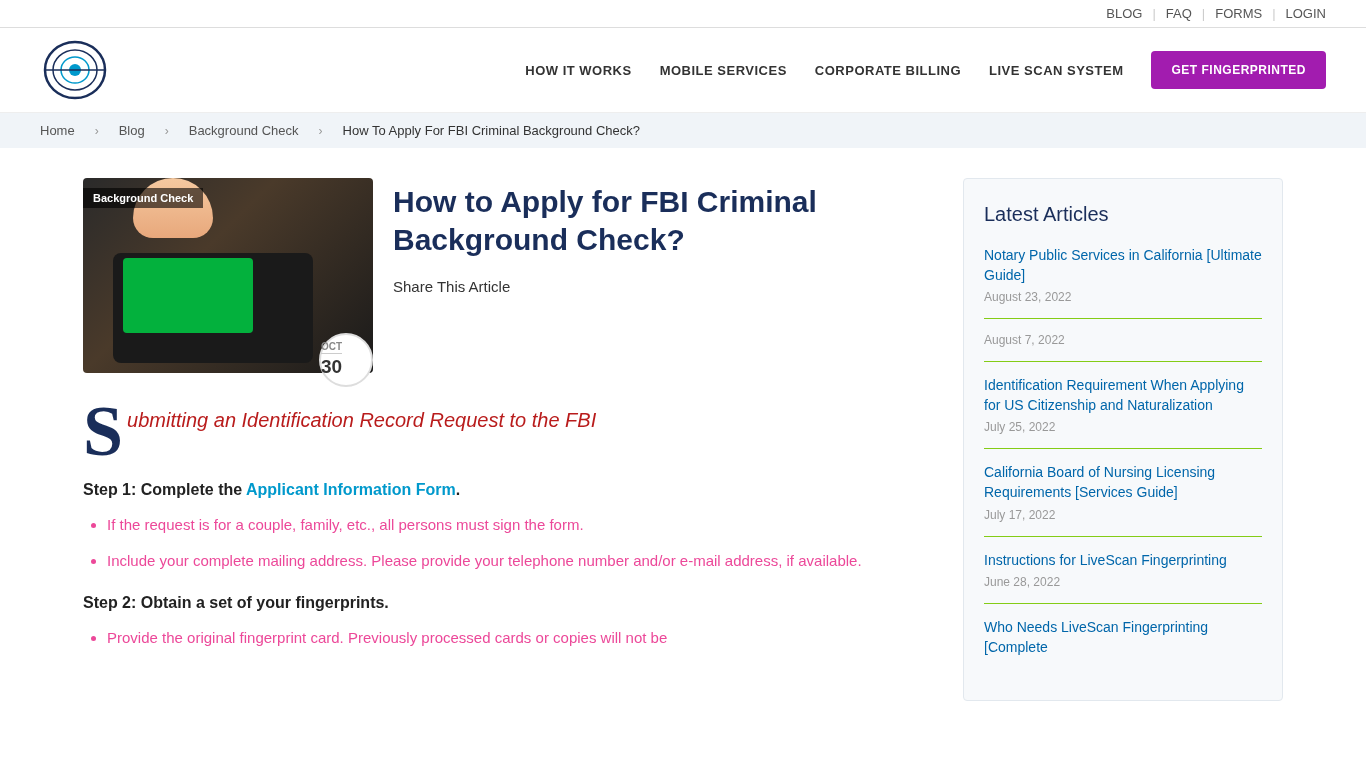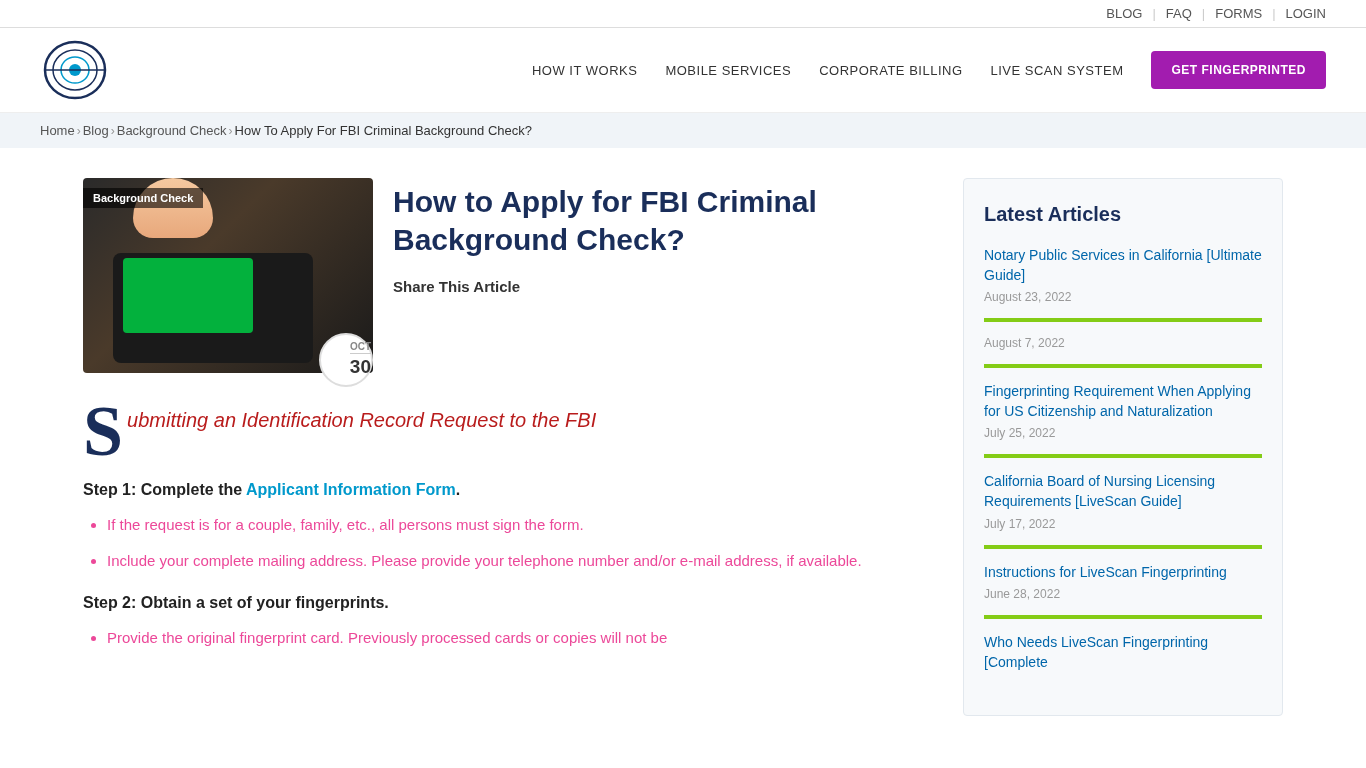--- a/index.html
+++ b/index.html
@@ -32,42 +32,42 @@
     .logo-icon {
       width: 70px;
       height: 60px;
     }
     .logo-text-wrap { display: flex; flex-direction: column; line-height: 1.1; }
     .logo-certifix { font-size: 26px; font-weight: 800; color: #1a2e5a; letter-spacing: 1px; }
     .logo-certifix span { color: #0099cc; }
     .logo-livescan { font-size: 13px; letter-spacing: 4px; color: #1a2e5a; font-weight: 600; }
 
     .nav { display: flex; align-items: center; gap: 28px; }
-    .nav a { text-decoration: none; color: #333; font-size: 13px; font-weight: 400; letter-spacing: 0.5px; }
+    .nav a { text-decoration: none; color: #333; font-size: 13px; font-weight: 700; letter-spacing: 0.5px; }
     .btn-fingerprinted {
       background: #a21caf;
       color: #fff;
       border: none;
       padding: 12px 20px;
       font-size: 12px;
       font-weight: 700;
       border-radius: 4px;
       cursor: pointer;
       letter-spacing: 0.5px;
     }
 
     
     .breadcrumb-bar {
       background: #f0f4f8;
       padding: 10px 40px;
       font-size: 13px;
       color: #555;
       display: flex;
       align-items: center;
-      gap: 2px;
+      gap: 20px;
     }
     .breadcrumb-bar a { color: #555; text-decoration: none; }
     .bc-sep { color: #999; font-size: 12px; }
     .bc-current { color: #333; }
 
     
     .main-layout {
       display: flex;
       max-width: 1280px;
       margin: 0 auto;
@@ -133,33 +133,33 @@
       position: absolute;
       top: 155px;
       right: 0;
       background: #fff;
       border: 2px solid #ddd;
       border-radius: 50%;
       width: 54px;
       height: 54px;
       display: flex;
       flex-direction: column;
-      align-items: flex-end;
+      align-items: flex-start;
       justify-content: center;
       font-size: 10px;
       font-weight: 700;
       color: #333;
       line-height: 1.2;
     }
     .date-month { font-size: 10px; color: #888; }
     .date-day { font-size: 19px; font-weight: 800; color: #333; border-top: 1px solid #ccc; padding-top: 2px; }
 
     .article-title-area { flex: 1; padding-top: 5px; }
     .article-title { font-size: 30px; font-weight: 800; color: #1a2e5a; line-height: 1.25; margin-bottom: 20px; }
-    .share-label { font-size: 15px; font-weight: 700; color: #333; }
+    .share-label { font-size: 15px; font-weight: 400; color: #333; }
 
     
     .article-body { }
     .drop-cap-para { display: flex; align-items: flex-start; margin-bottom: 20px; font-size: 15px; line-height: 1.7; color: #444; }
     .drop-cap {
       font-size: 72px;
       font-weight: 900;
       color: #1a2e5a;
       line-height: 0.8;
       margin-right: 4px;
@@ -175,23 +175,23 @@
     .bullet-list li { margin-bottom: 12px; font-size: 15px; line-height: 1.65; color: #ec4899; }
 
     
     .sidebar { width: 320px; flex-shrink: 0; }
     .sidebar-box {
       background: #f7f9fb;
       border: 1px solid #e2e8ee;
       border-radius: 4px;
       padding: 24px 20px;
     }
-    .sidebar-title { font-size: 20px; font-weight: 700; color: #1a2e5a; margin-bottom: 20px; }
-
-    .sidebar-article { border-bottom: 4px solid #84cc16; padding: 14px 0; }
+    .sidebar-title { font-size: 20px; font-weight: 400; color: #1a2e5a; margin-bottom: 20px; }
+
+    .sidebar-article { border-bottom: 1px solid #84cc16; padding: 14px 0; }
     .sidebar-article:first-of-type { padding-top: 0; }
     .sidebar-article:last-child { border-bottom: none; }
     .sidebar-article-title { font-size: 14px; color: #0066aa; font-weight: 400; line-height: 1.4; margin-bottom: 5px; cursor: pointer; }
     .sidebar-article-date { font-size: 12px; color: #999; }
   </style>
 </head>
 <body>
 
 <div class="top-bar">
   <a href="#">BLOG</a>
@@ -292,26 +292,26 @@
       <div class="sidebar-article">
         <div class="sidebar-article-title">Notary Public Services in California [Ultimate Guide]</div>
         <div class="sidebar-article-date">August 23, 2022</div>
       </div>
 
       <div class="sidebar-article">
         <div class="sidebar-article-date">August 7, 2022</div>
       </div>
 
       <div class="sidebar-article">
-        <div class="sidebar-article-title">Fingerprinting Requirement When Applying for US Citizenship and Naturalization</div>
+        <div class="sidebar-article-title">Identification Requirement When Applying for US Citizenship and Naturalization</div>
         <div class="sidebar-article-date">July 25, 2022</div>
       </div>
 
       <div class="sidebar-article">
-        <div class="sidebar-article-title">California Board of Nursing Licensing Requirements [LiveScan Guide]</div>
+        <div class="sidebar-article-title">California Board of Nursing Licensing Requirements [Services Guide]</div>
         <div class="sidebar-article-date">July 17, 2022</div>
       </div>
 
       <div class="sidebar-article">
         <div class="sidebar-article-title">Instructions for LiveScan Fingerprinting</div>
         <div class="sidebar-article-date">June 28, 2022</div>
       </div>
 
       <div class="sidebar-article">
         <div class="sidebar-article-title">Who Needs LiveScan Fingerprinting [Complete</div>

